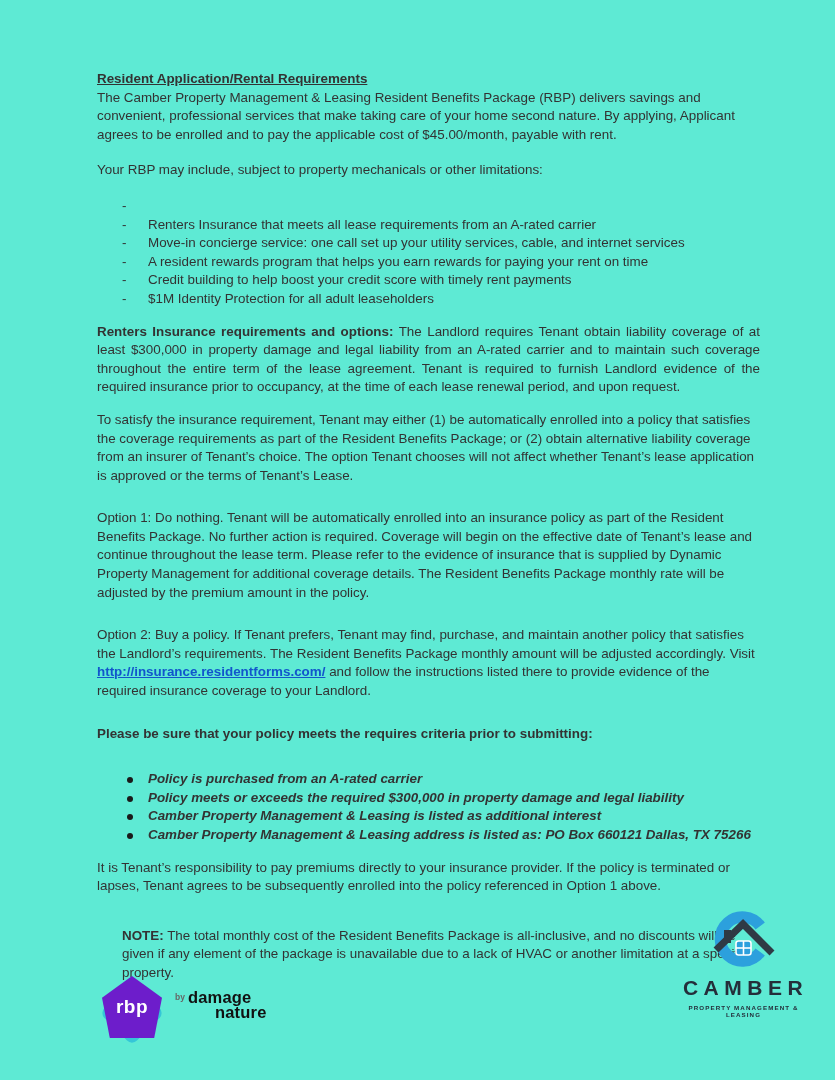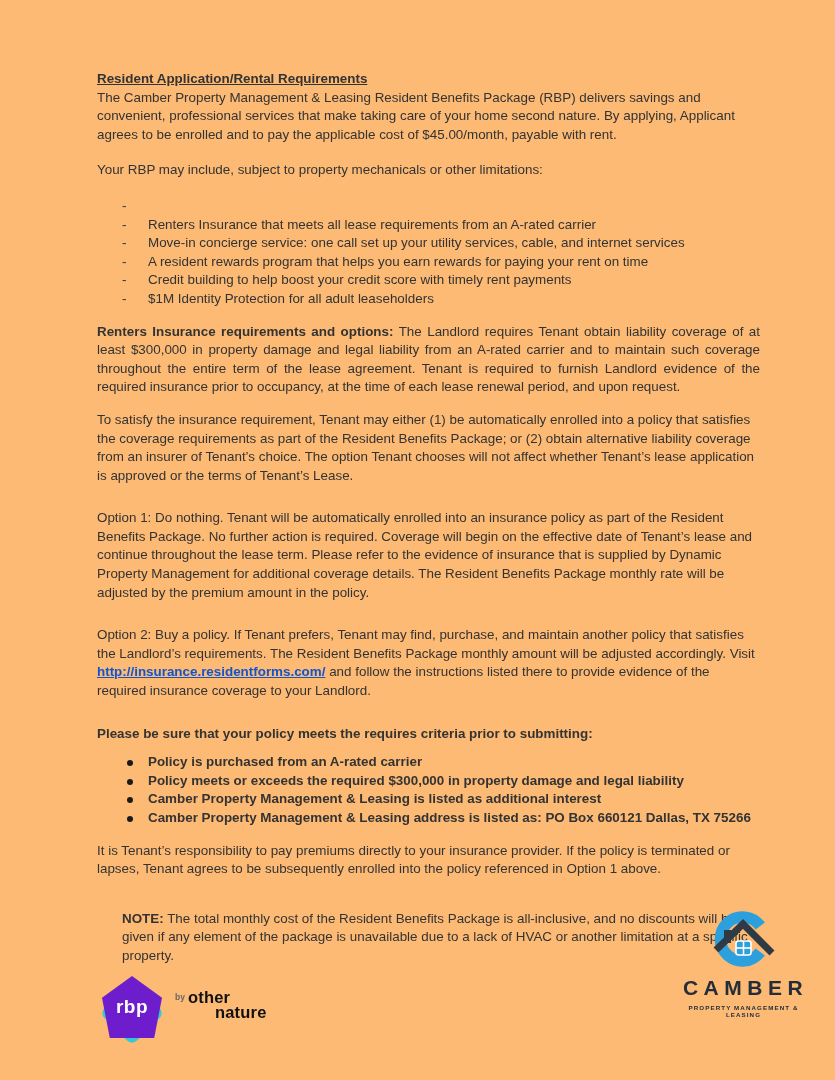--- a/index.html
+++ b/index.html
@@ -1,41 +1,41 @@
 <!DOCTYPE html>
 <html><head>
 <meta charset="utf-8">
 <style>
   html, body { margin:0; padding:0; background:#ffffff; }
   body {
     width:835px; height:1080px; position:relative; overflow:hidden;
     font-family:"Liberation Sans", sans-serif;
     color:#333333;
   }
-  .page { position:absolute; inset:0; background:#fdba74; }
+  .page { position:absolute; inset:0; background:#5eead4; }
   .content {
     position:absolute; left:97px; top:70px; width:663px;
     font-size:13.4px; line-height:18.6px;
   }
   .title {
     font-weight:bold; text-decoration:underline; margin:0;
   }
   p { margin:0; }
   .para1 { margin-top:0; }
   .gap-s { margin-top:17px; }
   .gap-m { margin-top:14px; }
   .gap-p { margin-top:24px; }
   .dash-list { margin-top:17px; }
   .dash-item { display:flex; }
   .dash-item .dash {
     width:26px; padding-left:25px; box-sizing:content-box; flex:none;
   }
   .justify { text-align:justify; }
   .bold { font-weight:bold; }
-  .bullet-list { margin-top:10px; }
+  .bullet-list { margin-top:27px;font-style:italic; }
   .bullet-item { display:flex; font-weight:bold; }
   .bullet-item .dot-cell { width:23px; padding-left:28px; flex:none; position:relative; }
   .bullet-item .dot {
     position:absolute; left:30px; top:7px; width:6px; height:6px;
     border-radius:50%; background:#1a1a1a;
   }
   a.doc-link { color:#1155cc; font-weight:bold; text-decoration:underline; }
   .note-block { margin-top:31px; padding-left:25px; padding-right:2px; }
 
   
@@ -154,21 +154,21 @@
   <div class="rbp-logo">
     <div class="rbp-mark">
       <div class="rbp-diamond"></div>
       <div class="rbp-pent">
         <span>rbp</span>
       </div>
     </div>
     <div class="sn-text">
       <span class="sn-by">by</span>
       <span class="sn-lines">
-        <div class="l1">other</div>
+        <div class="l1">damage</div>
         <div class="l2">nature</div>
       </span>
     </div>
   </div>
 
   <div class="camber-logo">
     <div class="camber-icon-wrap">
       <svg width="96" height="68" viewBox="0 0 96 68">
 
         <path d="M 65.2 20 A 22 22 0 1 0 65.2 46" fill="none" stroke="#2ca0dd" stroke-width="11.5"></path>

